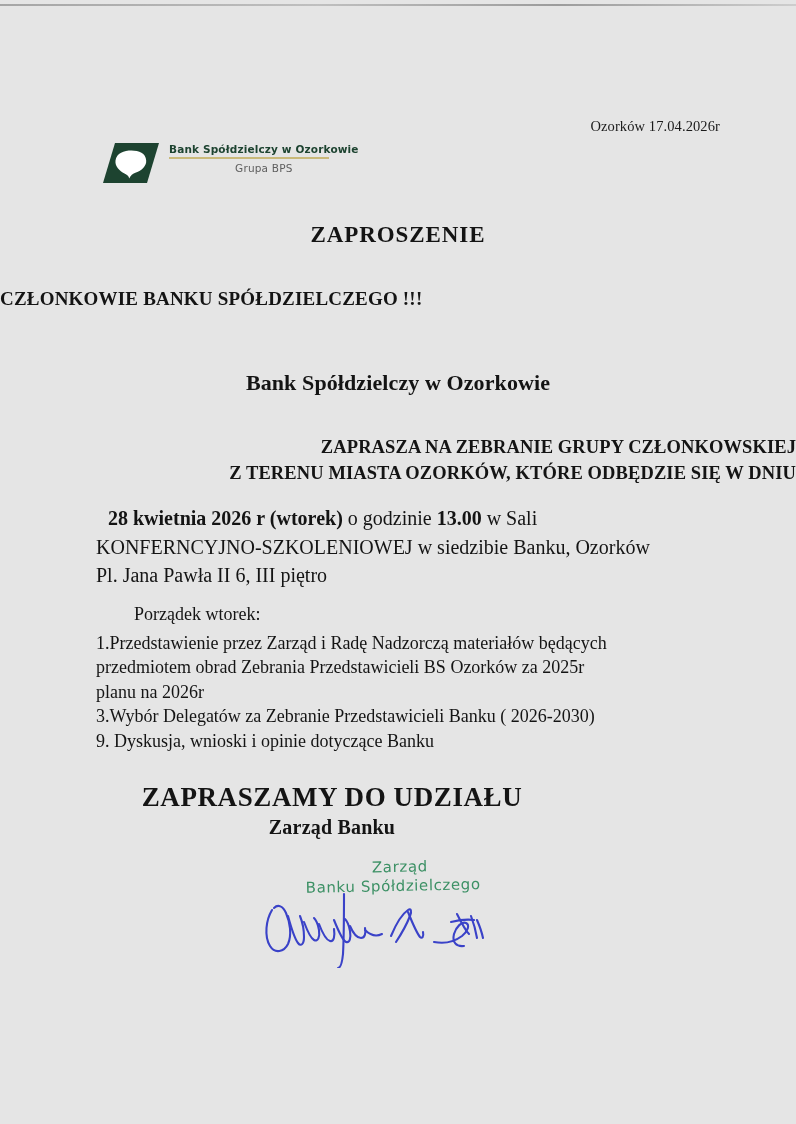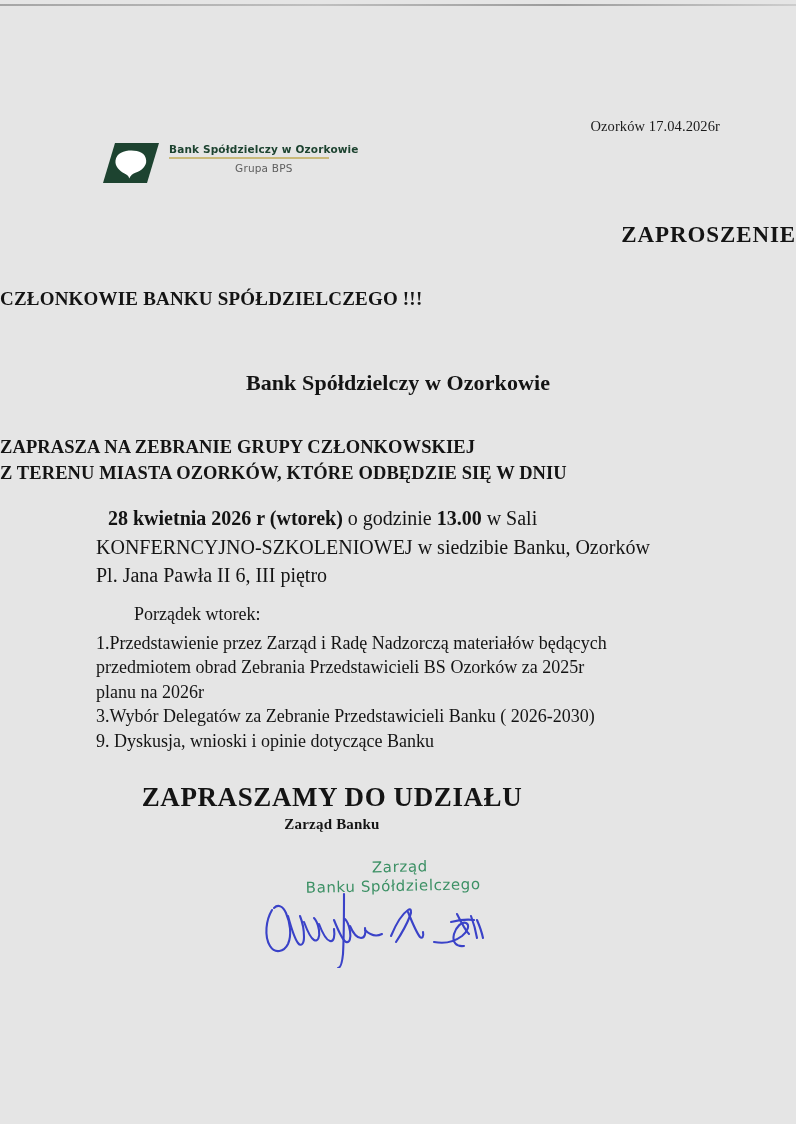--- a/index.html
+++ b/index.html
@@ -79,21 +79,21 @@
     letter-spacing: .2px;
     text-align: center;
   }
 
   
   .title-main {
     position: absolute;
     top: 222px;
     left: 0;
     width: 796px;
-    text-align: right;
+    text-align: center;
     font-size: 23px;
     font-weight: 700;
     letter-spacing: .9px;
   }
   .title-addressee {
     position: absolute;
     top: 288px;
     left: 0;
     width: 796px;
     text-align: left;
@@ -110,21 +110,21 @@
     font-size: 22px;
     font-weight: 700;
     letter-spacing: .1px;
   }
 
   .invite-block {
     position: absolute;
     top: 434px;
     left: 0;
     width: 796px;
-    text-align: left;
+    text-align: right;
     font-size: 18.5px;
     font-weight: 700;
     line-height: 26px;
     letter-spacing: .1px;
   }
   .invite-block .l1 { display: block; }
   .invite-block .l2 { display: block; }
 
   
   .when-block {
@@ -160,21 +160,21 @@
     width: 664px;
     text-align: center;
   }
   .closing-main {
     font-size: 27px;
     font-weight: 700;
     letter-spacing: .6px;
   }
   .closing-sign {
     margin-top: 3px;
-    font-size: 15px;
+    font-size: 20px;
     font-weight: 700;
     letter-spacing: .2px;
   }
 
   
   .stamp-area {
     position: absolute;
     top: 858px;
     left: 258px;
     width: 270px;

